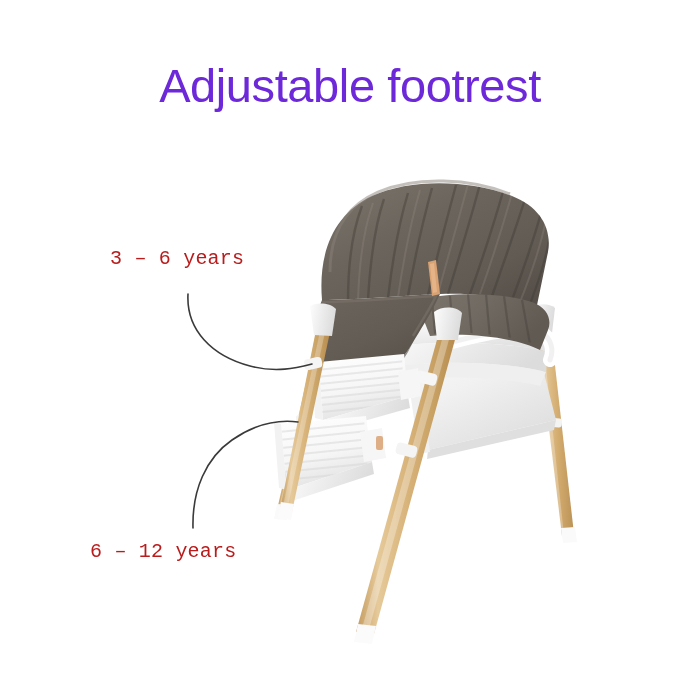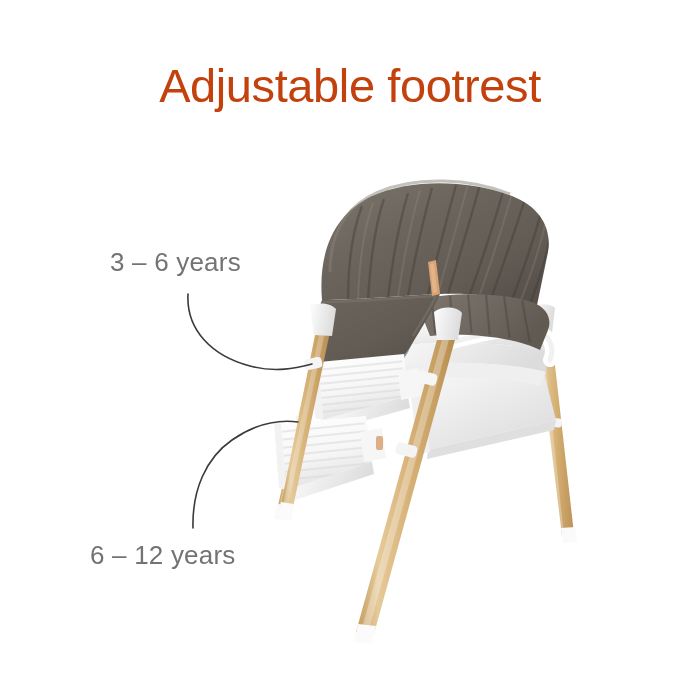--- a/index.html
+++ b/index.html
@@ -22,32 +22,33 @@
   
   .page-title {
     position: absolute;
     top: 58px;
     left: 0;
     width: 700px;
     text-align: center;
     font-size: 47px;
     font-weight: 400;
     letter-spacing: -0.4px;
-    color: #c2410c;
+    color: #6d28d9;
     white-space: nowrap;
   }
 
   
   .annot-label {
     position: absolute;
-    font-size: 26px;
+    font-size: 20px;
     font-weight: 400;
-    color: #737373;
+    color: #b91c1c;
     white-space: nowrap;
     letter-spacing: 0.2px;
+    font-family: Liberation Mono, monospace;
   }
   .annot-label.upper { left: 110px; top: 247px; }
   .annot-label.lower { left: 90px;  top: 540px; }
 
   
   .leader-layer {
     position: absolute;
     left: 0; top: 0;
     width: 700px; height: 700px;
     pointer-events: none;

